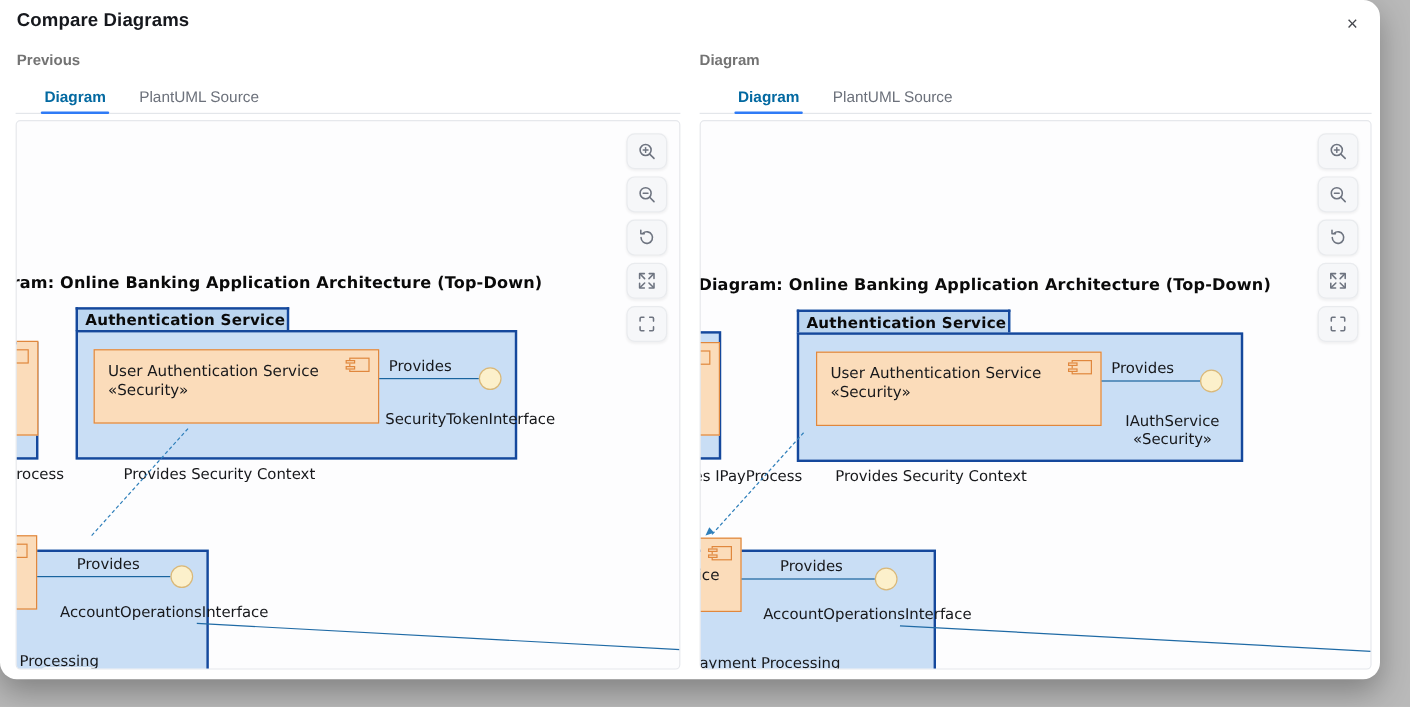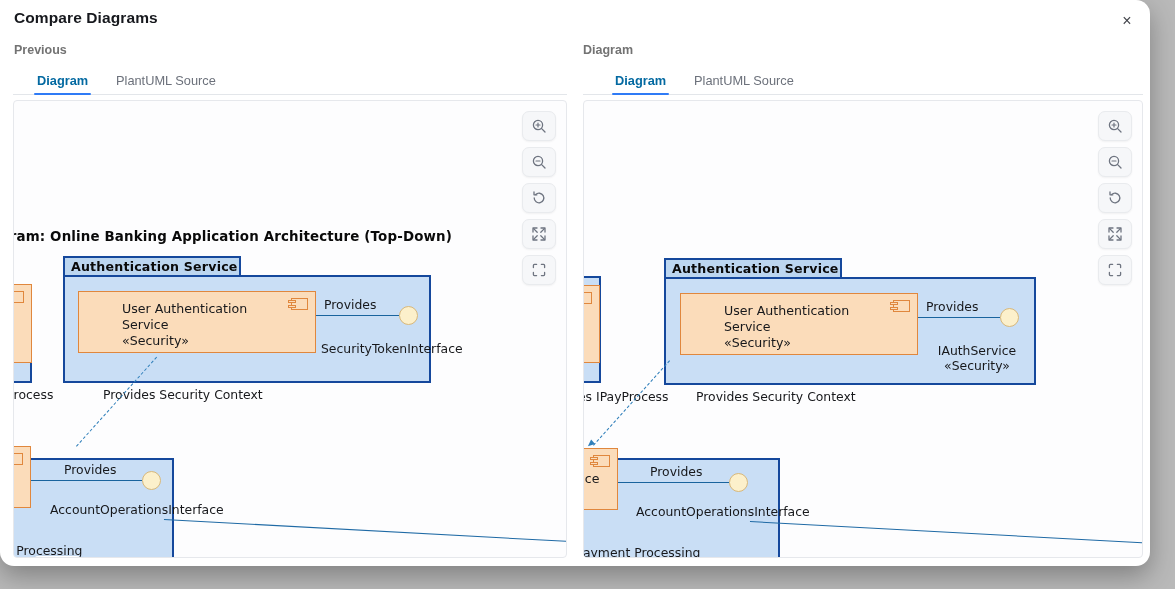--- a/index.html
+++ b/index.html
@@ -108,21 +108,21 @@
   }
   .comp{
     position:absolute;background:#fbdcba;border:1.6px solid #e0873d;
     box-sizing:border-box;
   }
   .comp-name{
     position:absolute;left:11px;top:9px;right:24px;
     font-family:"DejaVu Sans", sans-serif;
     font-size:12.6px;color:#17181b;line-height:16px;
   }
-  .comp-name em{font-style:normal;display:block;margin-left:32px;}
+  .comp-name em{font-style:normal;display:block;}
   .comp-icon{
     position:absolute;right:7px;top:6px;width:17px;height:12px;
     border:1.5px solid #e0873d;background:#fbdcba;box-sizing:border-box;
   }
   .comp-icon::before,.comp-icon::after{
     content:"";position:absolute;left:-4px;width:8px;height:3px;
     border:1.4px solid #e0873d;background:#fbdcba;box-sizing:border-box;
   }
   .comp-icon::before{top:1px;}
   .comp-icon::after{top:6px;}
@@ -290,20 +290,21 @@
         <div class="pane-label">Diagram</div>
 
         <div class="tabbar">
           <button class="tab tab-diagram active">Diagram</button>
           <button class="tab tab-source">PlantUML Source</button>
         </div>
 
         <div class="canvas">
           <div class="stage">
 
+            <div class="dtitle" style="left:-2px;top:130px;">Diagram: Online Banking Application Architecture (Top-Down)</div>
 
             <div class="pkg" style="left:-48px;top:156px;width:52px;height:20px;">
               
               
             </div>
             <div class="pkg" style="left:-48px;top:175px;width:65px;height:107px;">
               <div class="pkg-body" style="top:0;"></div>
             </div>
             <div class="comp" style="left:-36px;top:184px;width:52px;height:78px;">
               <div class="comp-icon"></div>

